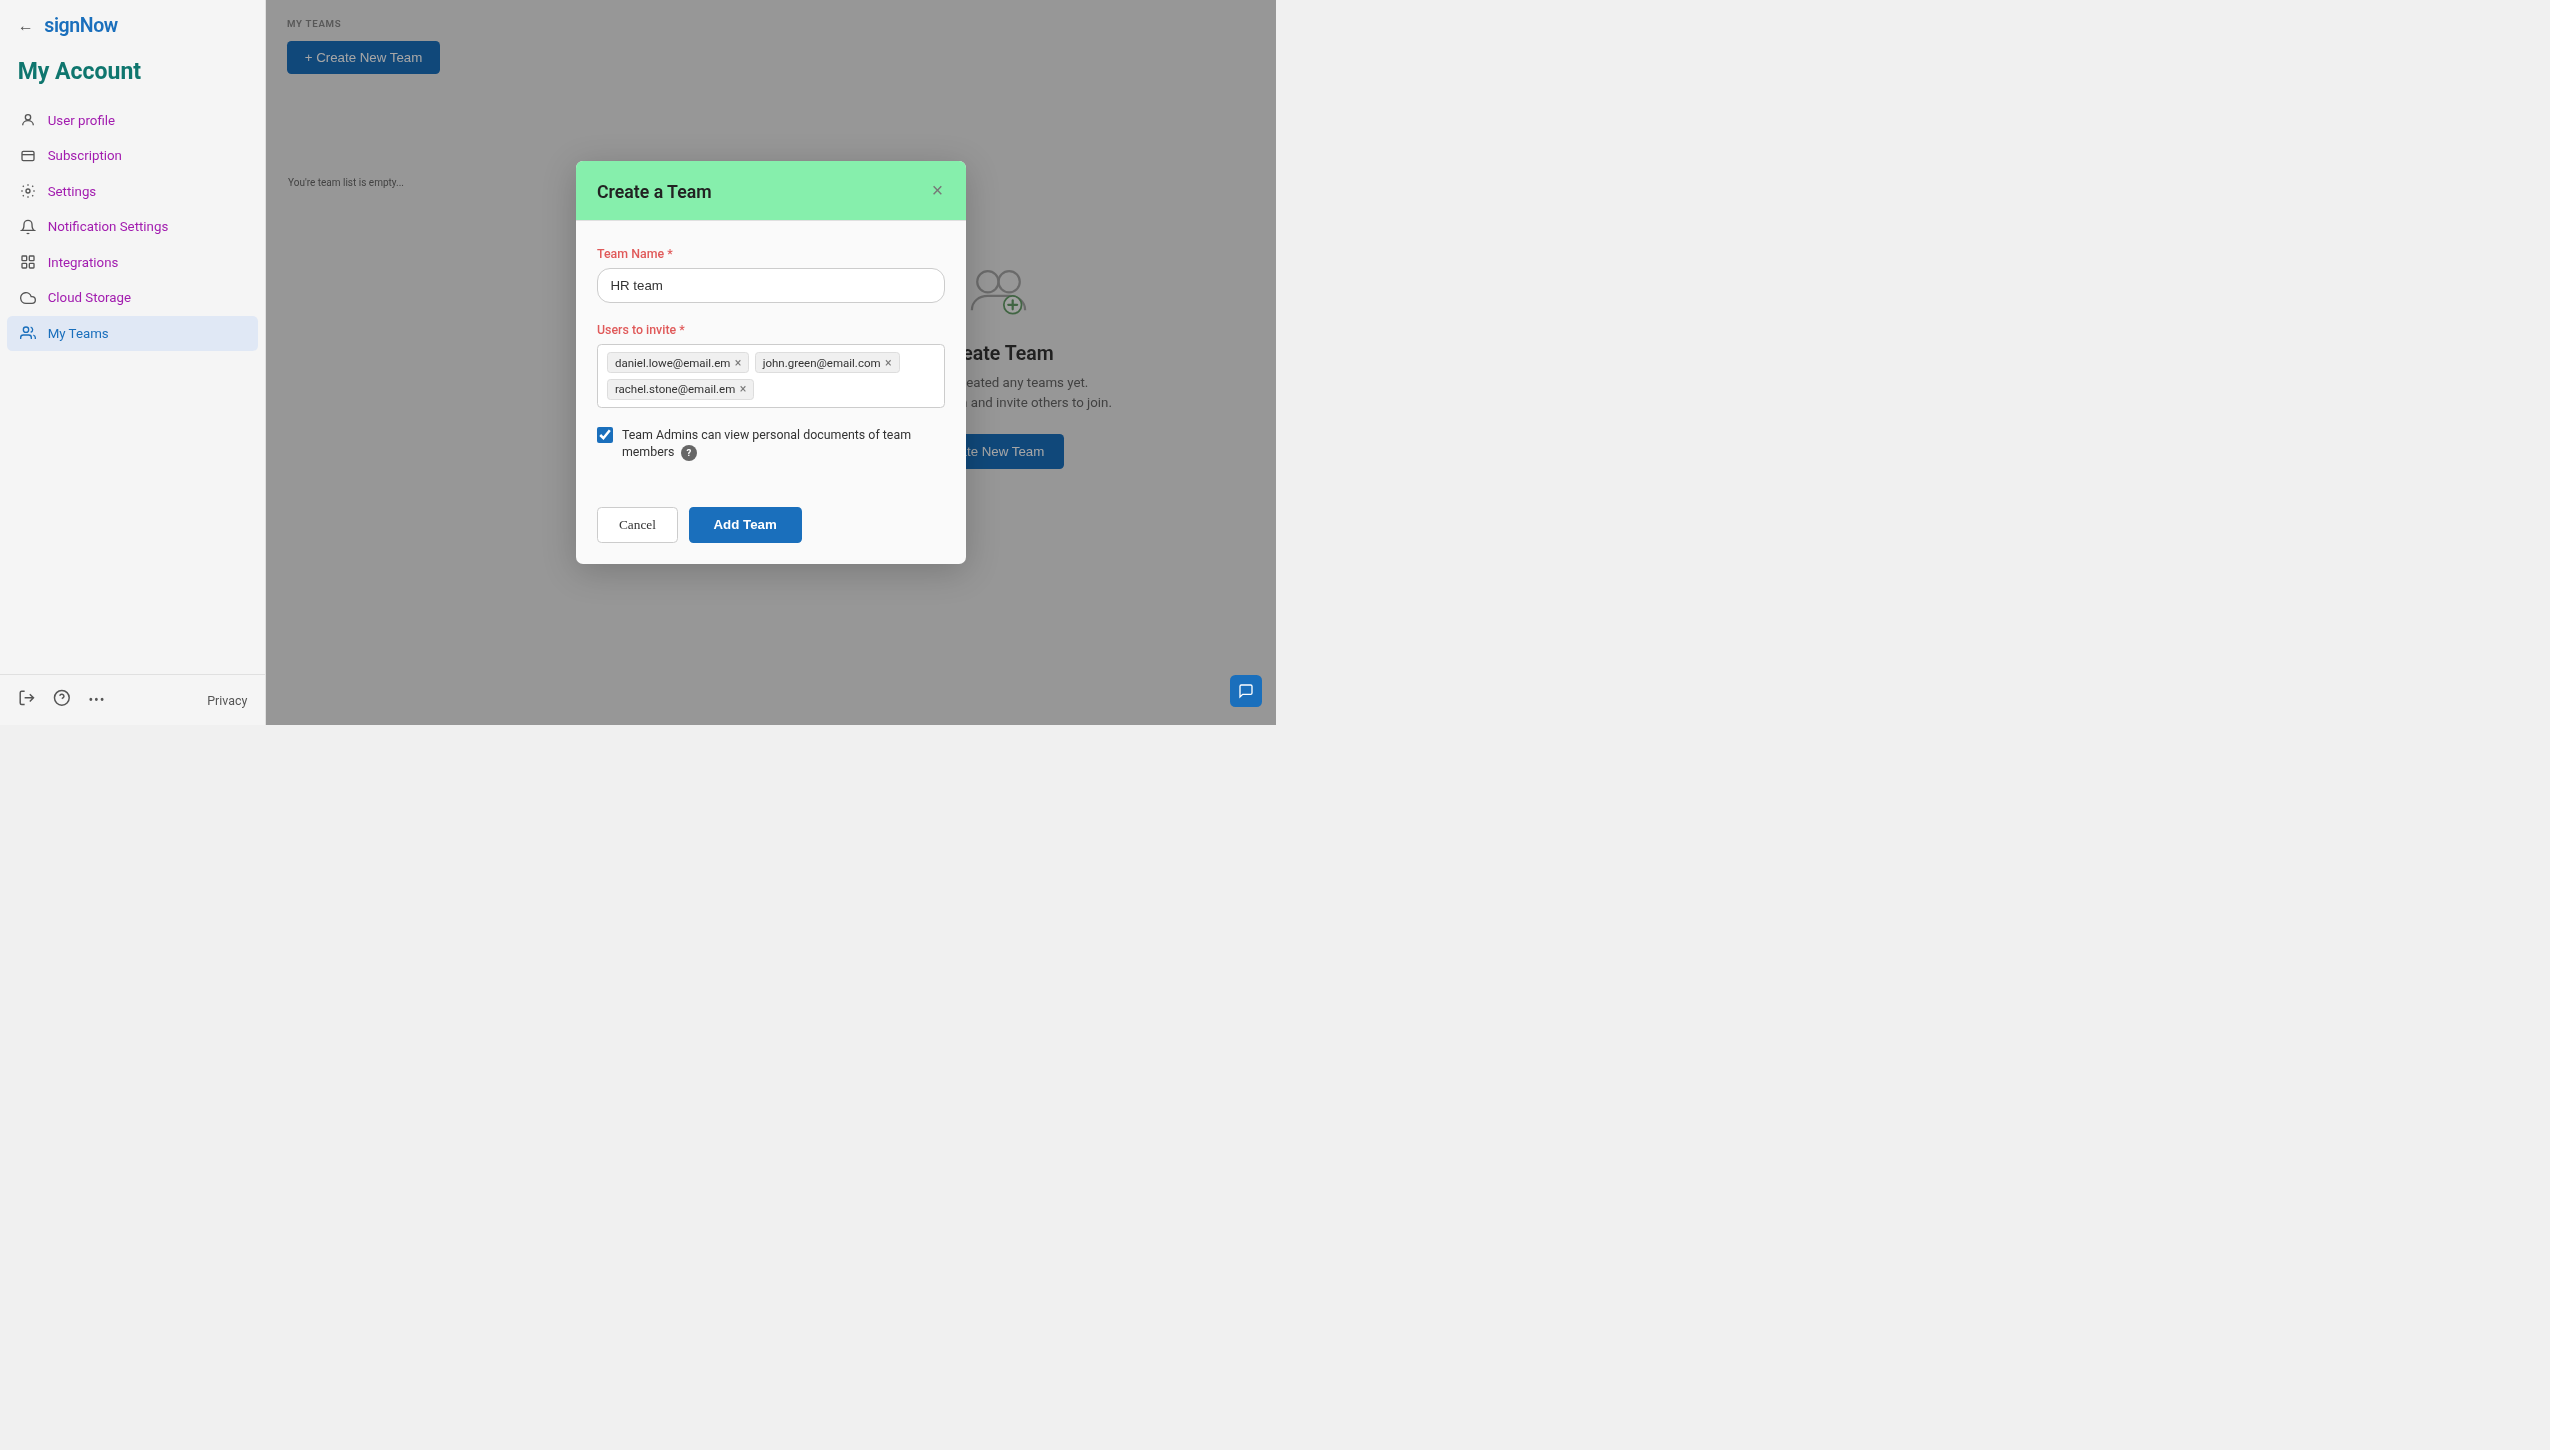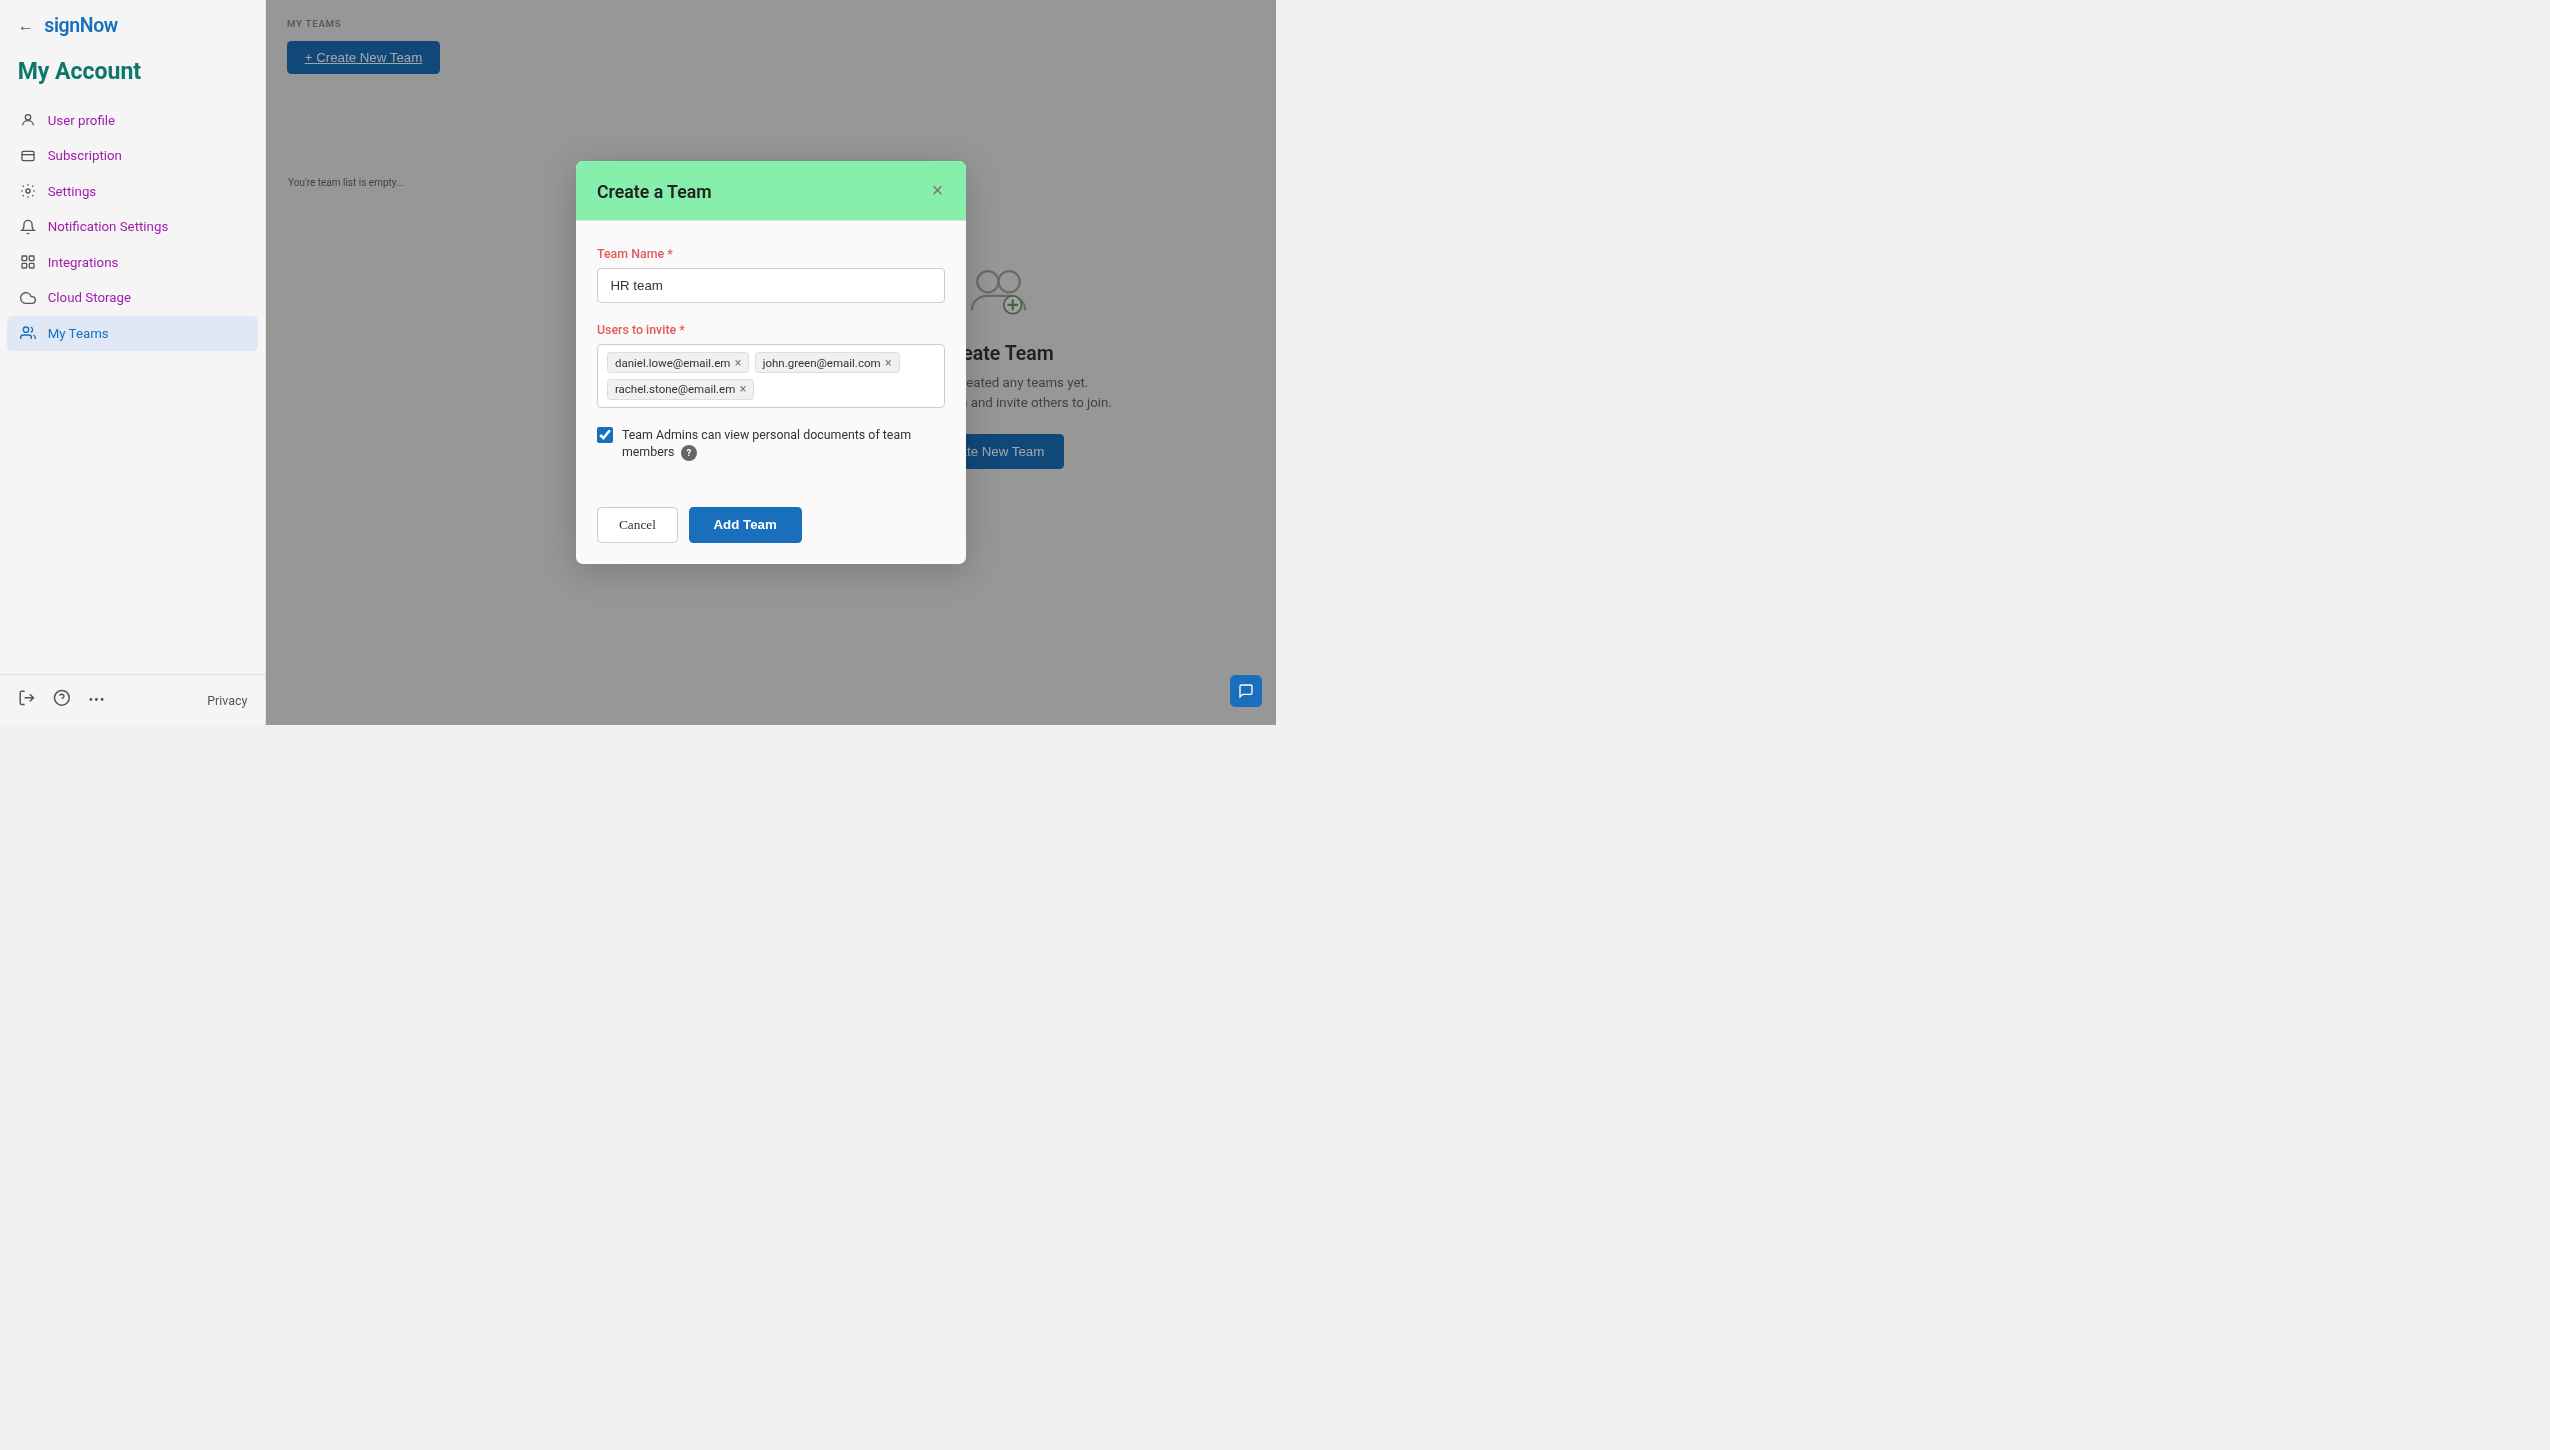--- a/index.html
+++ b/index.html
@@ -132,21 +132,20 @@
       color: white;
       border: none;
       padding: 8.9px 17.7px;
       border-radius: 4.4px;
       font-size: 13.3px;
       font-weight: 500;
       cursor: pointer;
       display: flex;
       align-items: center;
       gap: 7px;
-      text-decoration: underline;
     }
 
     
     .empty-state {
       position: absolute;
       right: 0;
       top: 50%;
       transform: translateY(-50%);
       width: 55%;
       display: flex;
@@ -254,21 +253,21 @@
     }
 
     .form-label span {
       color: #e05a5a;
     }
 
     .form-input {
       width: 100%;
       padding: 8.9px 12.4px;
       border: 1.3px solid #ccc;
-      border-radius: 4px;
+      border-radius: 13px;
       font-size: 13.3px;
       color: #333;
       background: #fff;
       outline: none;
       margin-bottom: 19.5px;
     }
 
     .tags-input {
       width: 100%;
       min-height: 62px;

